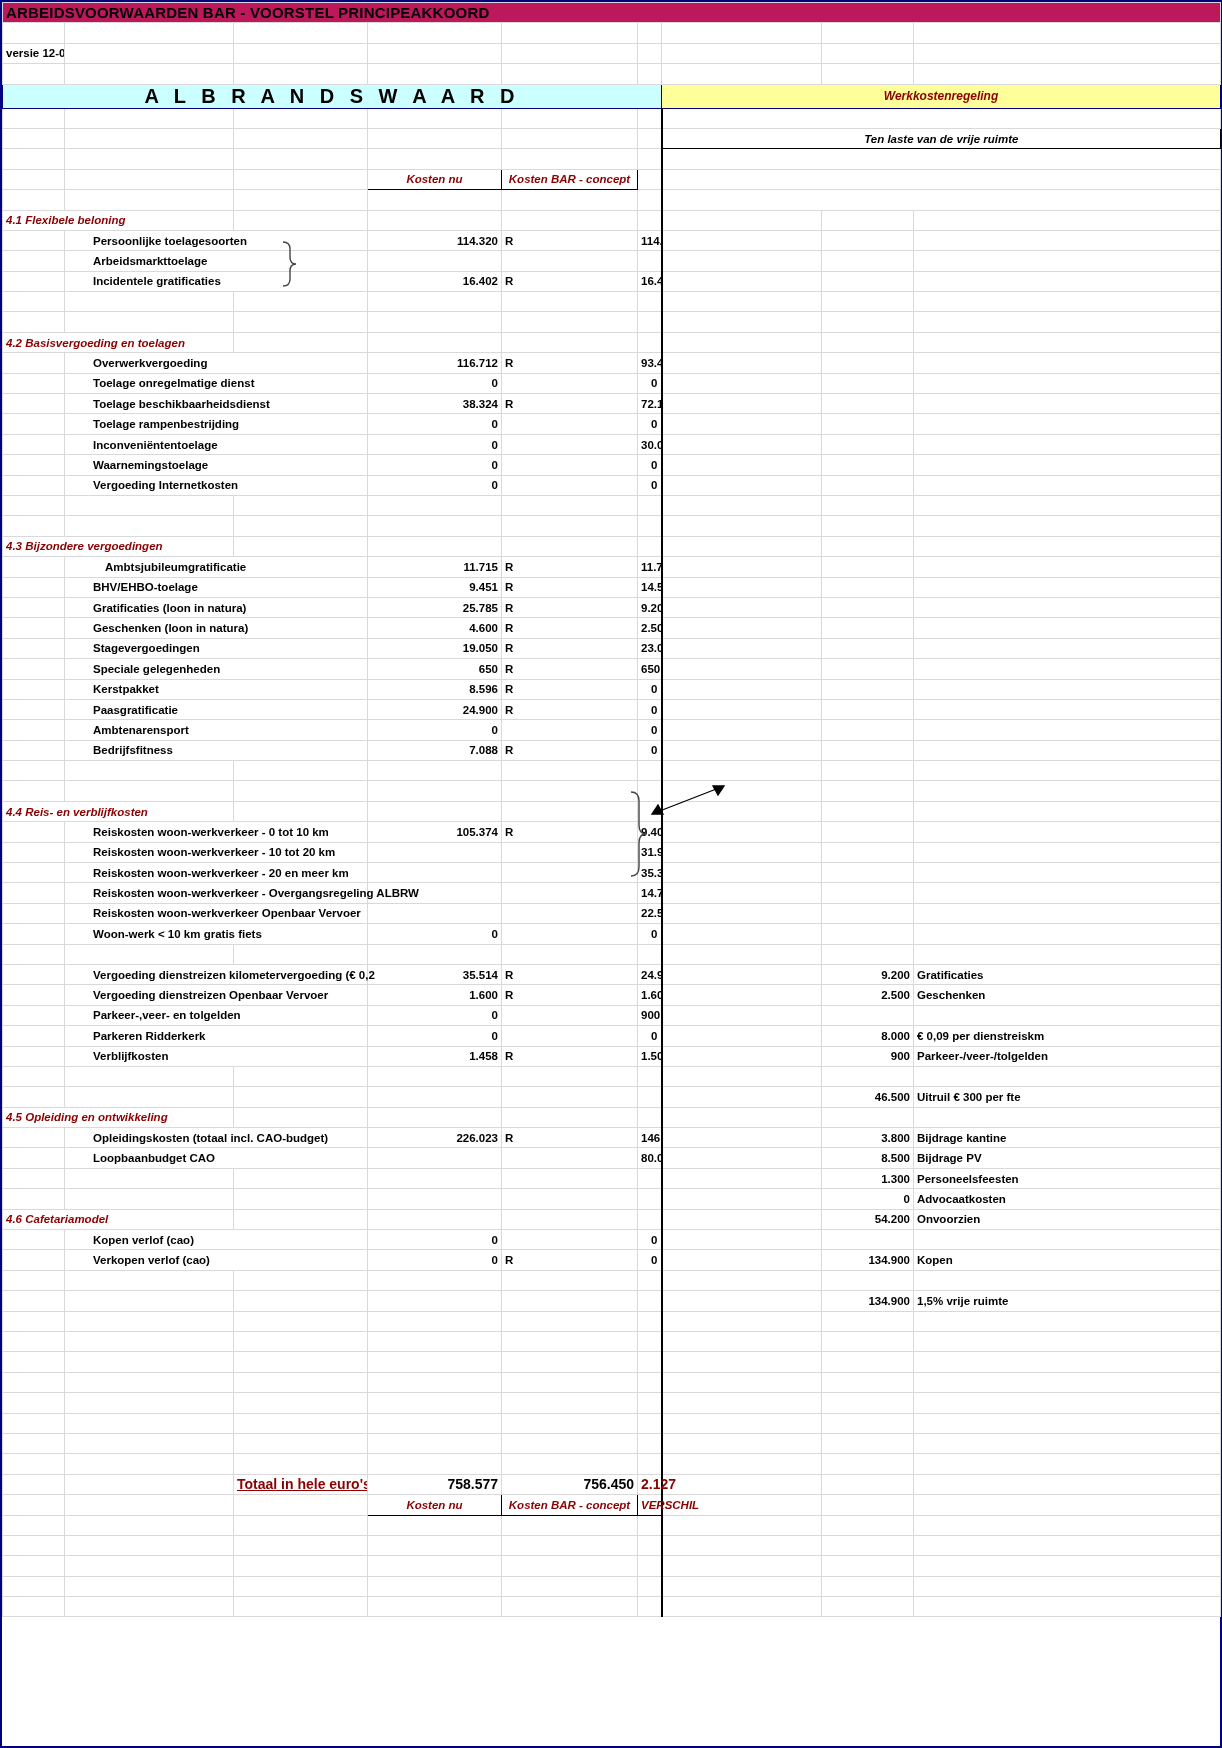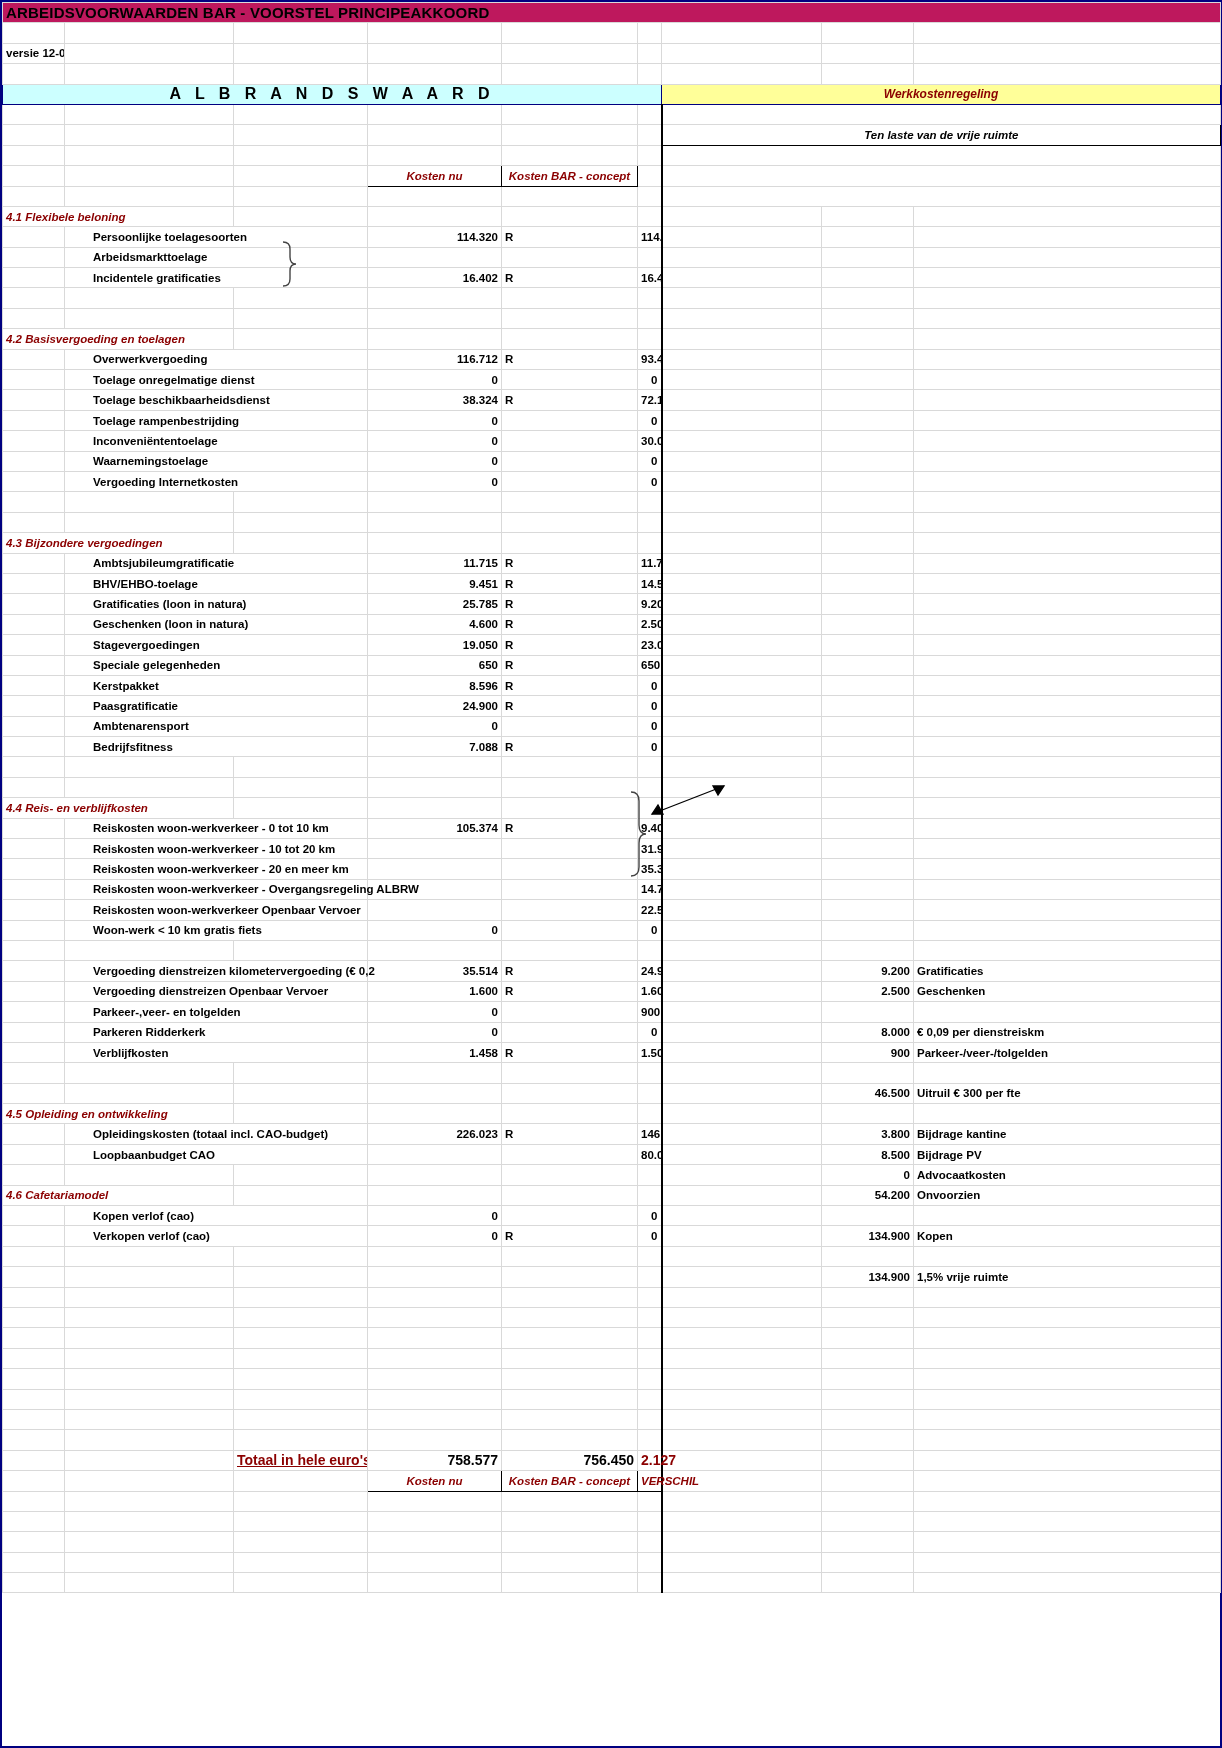--- a/index.html
+++ b/index.html
@@ -53,21 +53,21 @@
     padding-left:6px;
   }
   .versie td{font-size:11.5px;font-weight:bold;}
   .thickTop td{border-top:2px solid #000;}
 
   
   .albTitle{
     background:#ccffff;
     border:1px solid #000080 !important;
     text-align:center;
-    font-size:16px;
+    font-size:20px;
     font-weight:bold;
     letter-spacing:5px;
     height:34px;
   }
   .wkrTitle{
     background:#ffff99;
     border:1px solid #000080 !important;
     text-align:center;
     font-style:italic;
     font-weight:bold;
@@ -399,21 +399,21 @@
           <td></td>
           <td></td>
           <td></td>
           <td></td>
           <td class="wkrColL"></td>
           <td></td>
           <td></td>
         </tr>
         <tr>
           <td></td>
-          <td class="item" colspan="2" style="padding-left:28px;overflow:visible;">Ambtsjubileumgratificatie</td>
+          <td class="item" colspan="2" style="padding-left:40px;overflow:visible;">Ambtsjubileumgratificatie</td>
           <td class="num">11.715</td>
           <td class="rmark">R</td>
           <td class="num">11.700</td>
           <td class="wkrColL"></td>
           <td></td>
           <td></td>
         </tr>
         <tr>
           <td></td>
           <td class="item" colspan="2" style="padding-left:28px;overflow:visible;">BHV/EHBO-toelage</td>
@@ -701,20 +701,31 @@
         </tr>
         <tr>
           <td></td>
           <td class="item" colspan="2" style="padding-left:28px;overflow:visible;">Loopbaanbudget CAO</td>
           <td class="num"></td>
           <td class="rmark"></td>
           <td class="num">80.000</td>
           <td class="wkrColL"></td>
           <td class="wkrnum">8.500</td>
           <td class="wkrlabel">Bijdrage PV</td>
+        </tr>
+        <tr>
+          <td></td>
+          <td></td>
+          <td></td>
+          <td></td>
+          <td></td>
+          <td></td>
+          <td class="wkrColL"></td>
+          <td class="wkrnum">1.300</td>
+          <td class="wkrlabel">Personeelsfeesten</td>
         </tr>
         <tr>
           <td></td>
           <td></td>
           <td></td>
           <td></td>
           <td></td>
           <td></td>
           <td class="wkrColL"></td>
           <td class="wkrnum">0</td>

